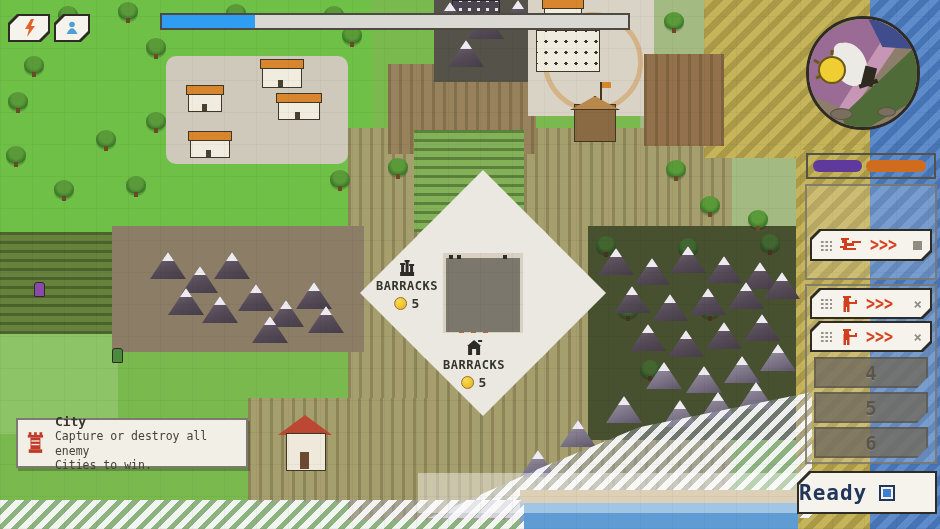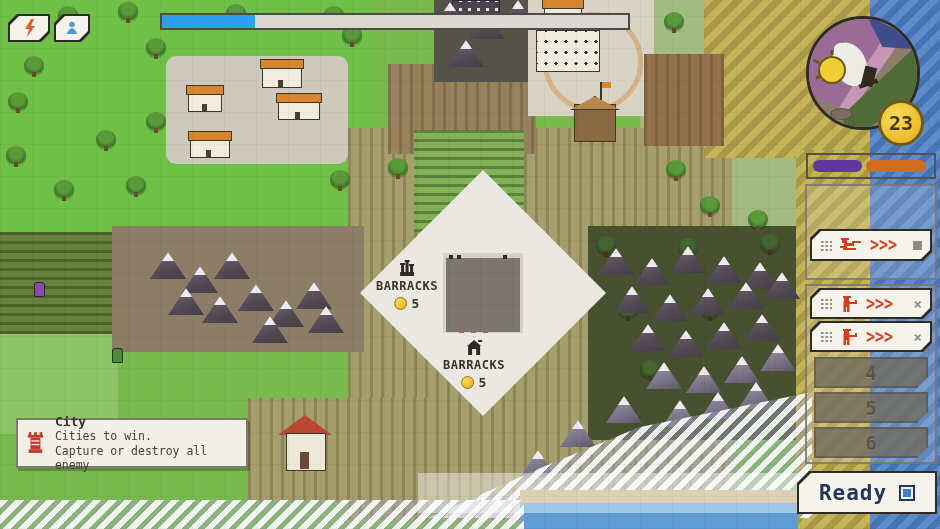--- a/index.html
+++ b/index.html
@@ -70,21 +70,21 @@
   .coin{width:13px;height:13px;border-radius:50%;display:inline-block;
         background:radial-gradient(circle at 35% 30%,#f8dd55,#edbb2d 70%,#d49b1e);border:1px solid #96731c;box-sizing:border-box}
   
   .tip{position:absolute;left:16px;top:418px;width:232px;height:50px;background:#f2efe6;
        border:2px solid #7d7a6f;box-shadow:2px 3px 0 rgba(35,35,22,.3);
        display:flex;align-items:center;gap:10px;padding:0 8px;box-sizing:border-box}
   .tiptitle{font-size:13px;font-weight:bold;color:#37342e;line-height:1.2}
   .tipbody{font-size:11.5px;color:#45423a;line-height:1.25}
   
   .ready-label{font-size:21px;font-weight:600;color:#21365a;letter-spacing:1px}
-  .ready-ci{justify-content:center;gap:12px}
+  .ready-ci{justify-content:flex-start;gap:12px}
   .rsq{width:16px;height:16px;border:2px solid #21365a;box-sizing:border-box;background:#f6f3ec;
        display:flex;align-items:center;justify-content:center}
   .rsq i{display:block;width:8px;height:8px;background:#3b7fd4}
 </style>
 </head>
 <body>
 
 <div class="stage">
 
   <div class="abs" style="inset:0">
@@ -290,23 +290,20 @@
       <ellipse cx="30" cy="88" rx="10" ry="5" fill="#7a6f5e" stroke="#5d5447"></ellipse>
       <ellipse cx="72" cy="86" rx="8" ry="4" fill="#7a6f5e" stroke="#5d5447"></ellipse>
     </svg>
   </div>
   <svg class="abs" style="left:810px;top:48px" width="40" height="40" viewBox="0 0 40 40">
     <circle cx="22" cy="22" r="13" fill="#f0cd33" stroke="#6b5a14" stroke-width="2"></circle>
     <line x1="22" y1="2" x2="22" y2="7" stroke="#6b5a14" stroke-width="3"></line>
     <line x1="4" y1="12" x2="9" y2="15" stroke="#6b5a14" stroke-width="3"></line>
     <line x1="6" y1="30" x2="11" y2="28" stroke="#6b5a14" stroke-width="3"></line>
   </svg>
-  <div class="coinbig">
-    <span>23</span>
-  </div>
 
   <div class="sbox" style="left:806px;top:153px;width:130px;height:26px;display:flex;align-items:center;gap:4px;padding:0 5px">
     <div class="pill" style="background: rgb(95, 58, 156); width: 42%;"></div>
     <div class="pill" style="background: rgb(207, 108, 30); width: 52%;"></div>
   </div>
 
   <div class="panel" style="left:805px;top:184px;width:132px;height:96px"></div>
   <div class="panel" style="left:805px;top:284px;width:132px;height:180px"></div>
 
   <div class="co cut-tlbr shadow" style="left:810px;top:229px;width:122px;height:32px">
@@ -375,22 +372,22 @@
         <rect x="9" y="0" width="3" height="4"></rect>
         <rect x="15" y="0" width="3" height="4"></rect>
       <rect x="2" y="3" width="17" height="3"></rect>
         <rect x="5" y="6" width="11" height="13"></rect>
       <rect x="6" y="9" width="9" height="1.5" fill="#f2efe6"></rect>
         <rect x="6" y="13" width="9" height="1.5" fill="#f2efe6"></rect>
       <rect x="3" y="19" width="15" height="4"></rect>
     </svg>
     <div>
       <div class="tiptitle">City</div>
+      <div class="tipbody">Capture or destroy all enemy</div>
       <div class="tipbody">Cities to win.</div>
-      <div class="tipbody">Capture or destroy all enemy</div>
     </div>
   </div>
 
   <div class="co cut-tl shadow" style="left:797px;top:471px;width:140px;height:43px">
     <div class="ci cut-tl ready-ci">
       <span class="ready-label">Ready</span>
       <span class="rsq">
           <i></i>
         </span>
     </div>

